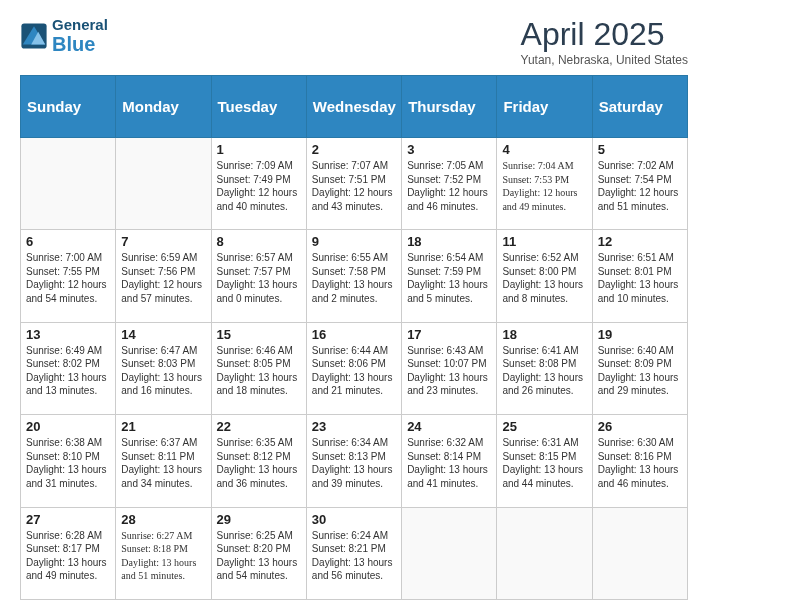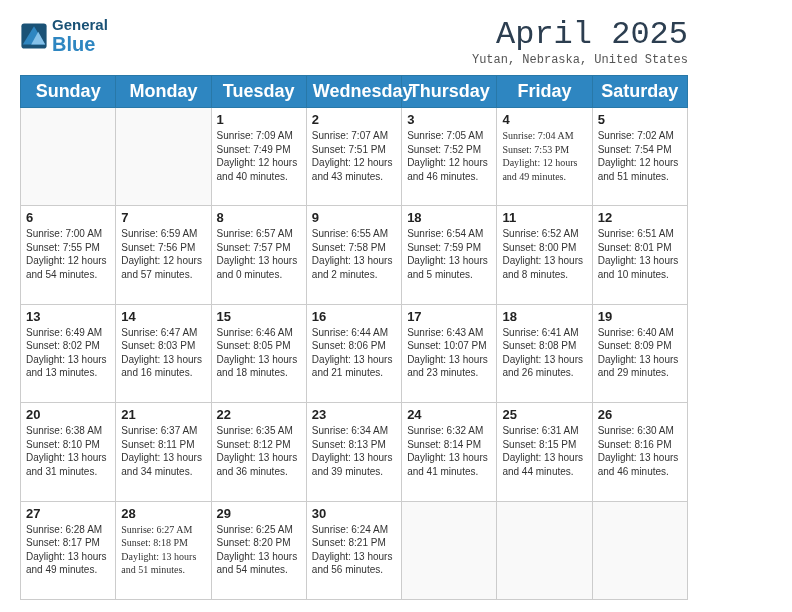--- a/index.html
+++ b/index.html
@@ -26,45 +26,43 @@
     .logo {
       display: flex;
       align-items: center;
     }
     .logo-icon {
       width: 28px;
       height: 28px;
       margin-right: 4px;
     }
     .title-block {
-      text-align: right;
-      font-family: Liberation Mono, monospace;
     }
     .month-title {
       font-size: 32px;
       color: #2c3e50;
       font-weight: normal;
     }
     .location {
       font-size: 12px;
       color: #555;
     }
     .calendar {
       flex: 1;
       border: 1px solid #ccc;
       border-collapse: collapse;
       width: 100%;
       table-layout: fixed;
     }
     .calendar th {
       background: #2e86c1;
       color: #fff;
-      text-align: center;
-      padding: 5px 6px;
-      font-size: 18px;
+      text-align: left;
+      padding: 22px 6px;
+      font-size: 15px;
       border: 1px solid #2878a8;
     }
     .calendar td {
       border: 1px solid #ccc;
       vertical-align: top;
       padding: 4px 5px;
       font-size: 10.5px;
       color: #333;
       height: 82px;
       background: #fff;

